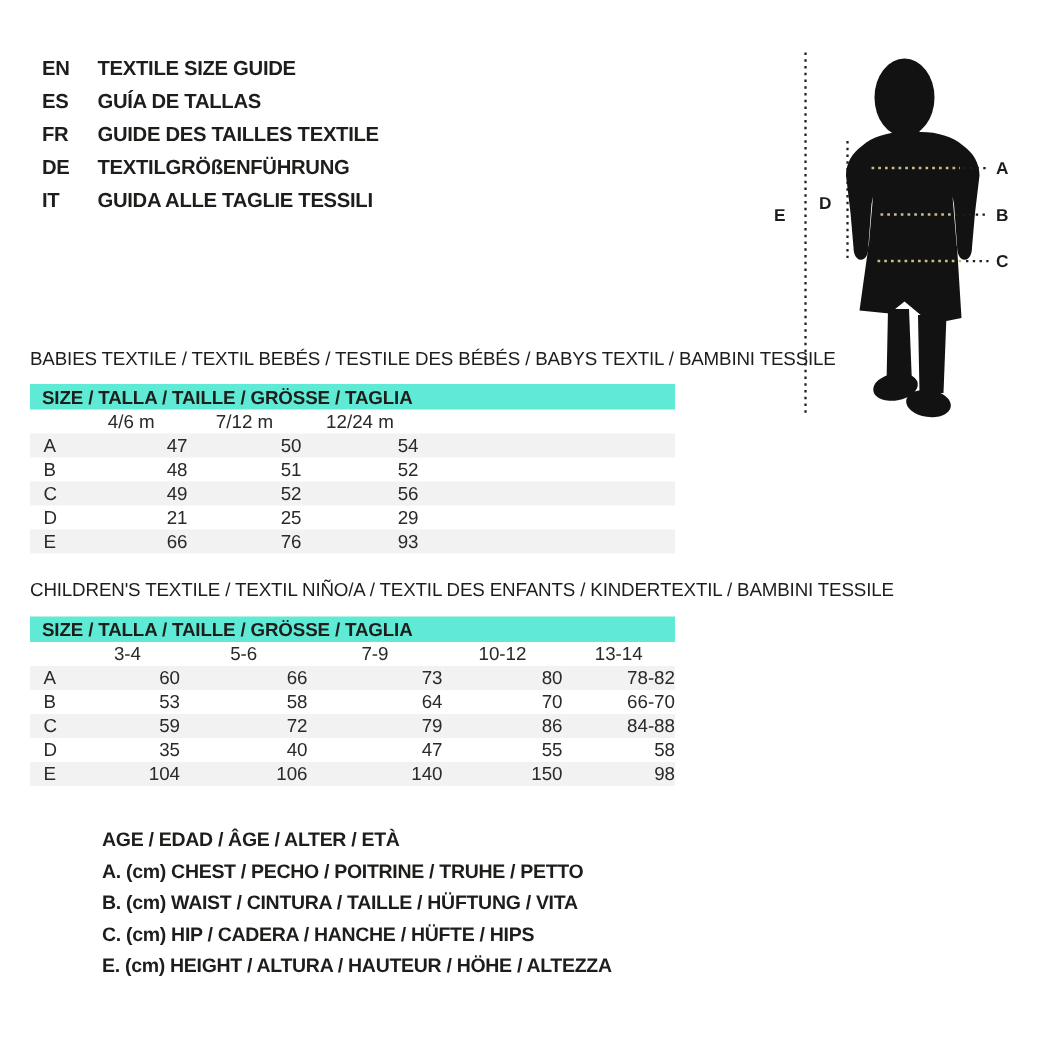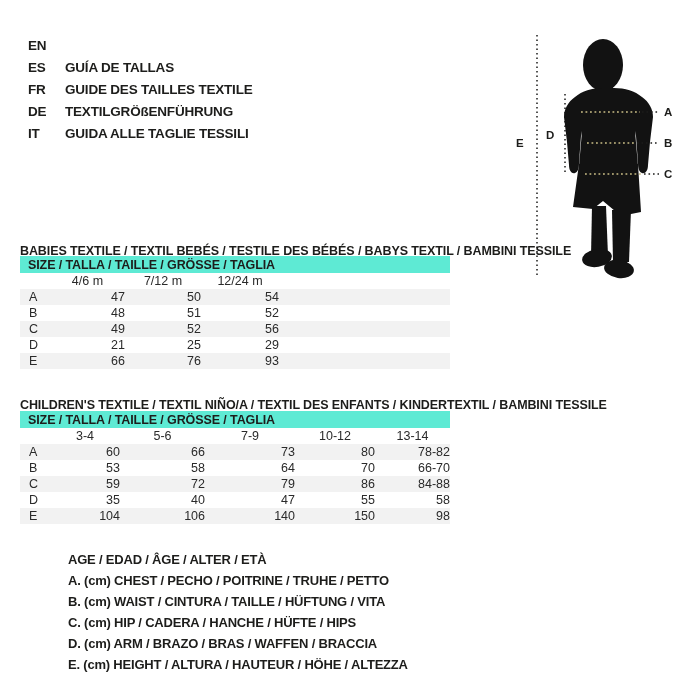--- a/index.html
+++ b/index.html
@@ -12,21 +12,21 @@
   .lang-code{width:37px;}
 
   
   .figure{position:absolute;left:505px;top:30px;}
   .dashline{stroke:#1d1d1b;stroke-width:1.5;stroke-dasharray:1.6 2.9;fill:none;}
   .bodydash{stroke:#c9bd85;stroke-width:1.7;stroke-dasharray:1.8 2.7;fill:none;}
   .fig-label{font-family:"Liberation Sans",sans-serif;font-size:11.5px;font-weight:700;fill:#1d1d1b;}
   .sil{fill:#121212;}
 
   
-  .sec-title{position:absolute;left:20px;font-size:12.5px;font-weight:700;letter-spacing:-0.1px;white-space:nowrap;margin-top:12px;}
+  .sec-title{position:absolute;left:20px;font-size:12.5px;font-weight:400;letter-spacing:-0.1px;white-space:nowrap;}
   .sec-title.babies{top:232px;}
   .sec-title.children{top:386px;}
 
   
   table.size-table{position:absolute;left:20px;border-collapse:collapse;table-layout:fixed;width:430px;
                    font-size:12.5px;color:#2a2a2a;}
   table.babies{top:256px;}
   table.children{top:411px;}
   .bar-row th{background:#5eead4;height:17px;text-align:left;padding:0 0 0 8px;
               font-weight:700;font-size:12.5px;color:#1d1d1b;letter-spacing:-0.1px;}
@@ -40,20 +40,21 @@
   .legend-line{line-height:21px;font-size:13px;font-weight:700;letter-spacing:-0.2px;white-space:nowrap;}
 </style>
 </head>
 <body>
 
 <div class="page">
 
   <div class="languages">
     <div class="lang-row">
       <span class="lang-code">EN</span>
+      <span class="lang-title">TEXTILE SIZE GUIDE</span>
     </div>
     <div class="lang-row">
       <span class="lang-code">ES</span>
       <span class="lang-title">GUÍA DE TALLAS</span>
     </div>
     <div class="lang-row">
       <span class="lang-code">FR</span>
       <span class="lang-title">GUIDE DES TAILLES TEXTILE</span>
     </div>
     <div class="lang-row">
@@ -227,17 +228,16 @@
         <td>98</td>
       </tr>
     </tbody>
   </table>
 
   <div class="legend">
     <div class="legend-line">AGE / EDAD / ÂGE / ALTER / ETÀ</div>
     <div class="legend-line">A. (cm) CHEST / PECHO / POITRINE / TRUHE / PETTO</div>
     <div class="legend-line">B. (cm) WAIST / CINTURA / TAILLE / HÜFTUNG / VITA</div>
     <div class="legend-line">C. (cm) HIP / CADERA / HANCHE / HÜFTE / HIPS</div>
-    <div class="legend-line">D. (cm) ARM / BRAZO / BRAS / WAFFEN / BRACCIA</div>
     <div class="legend-line">E. (cm) HEIGHT / ALTURA / HAUTEUR / HÖHE / ALTEZZA</div>
   </div>
 
 </div>
 
 </body></html>

